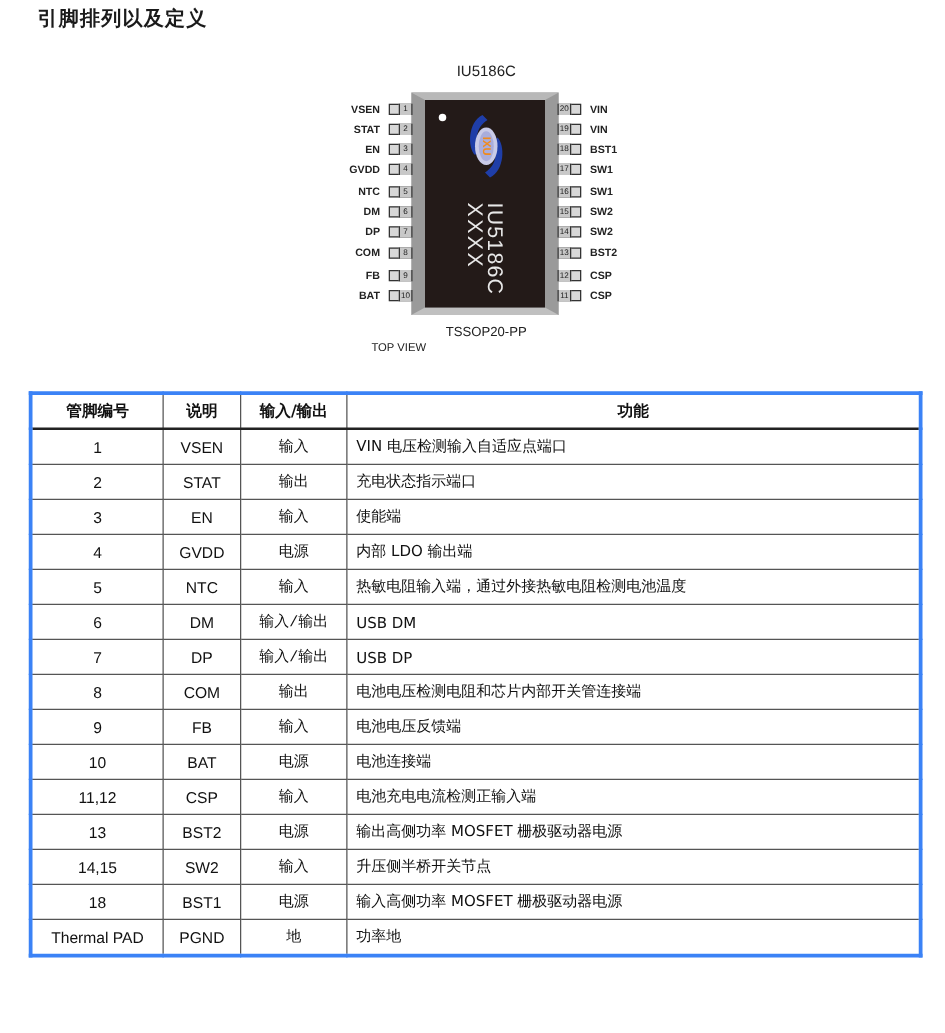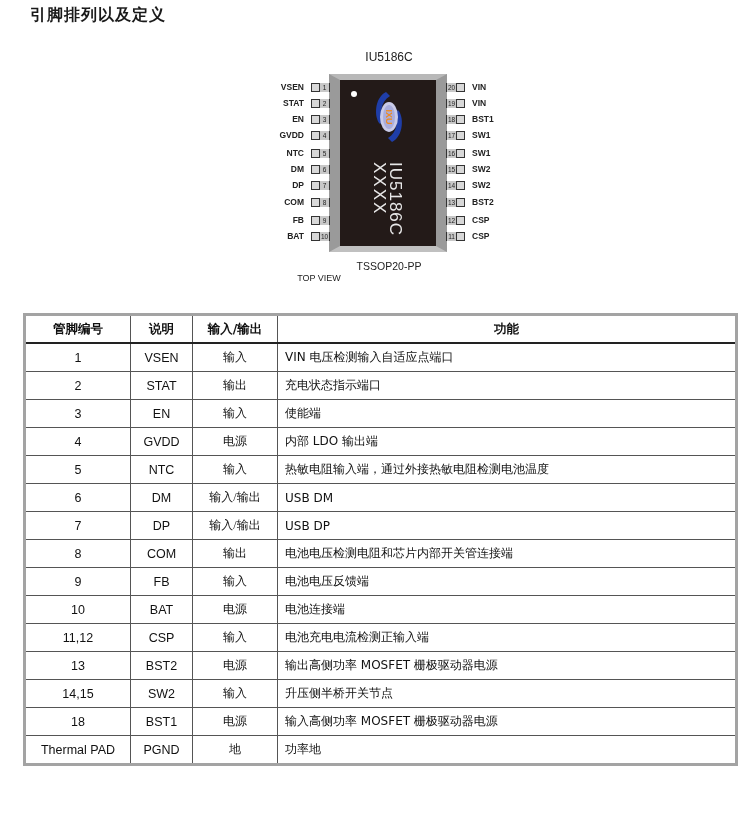--- a/index.html
+++ b/index.html
@@ -28,26 +28,26 @@
     .pin-label { position: absolute; font-family: "Liberation Sans", sans-serif; font-size: 8.5px; color: #222; line-height: 10px; font-weight: bold; }
     .pin-label.left { right: 452px; text-align: right; }
     .pin-label.right { left: 472px; }
 
     .pkg-name { position: absolute; left: 0; width: 756px; text-align: center; top: 261px; font-size: 10.5px; font-family: "Liberation Sans", sans-serif; color: #222; line-height: 11px; }
     .pkg-name span { position: relative; left: 11px; }
     .pkg-view { position: absolute; left: 0; width: 616px; text-align: center; top: 273px; font-size: 9px; font-family: "Liberation Sans", sans-serif; color: #222; line-height: 10px; }
     .pkg-view span { position: relative; left: 11px; }
 
     
-    table.pins { position: absolute; left: 23px; top: 313px; width: 715px; border-collapse: collapse; border: 3px solid #a3a3a3; font-family: "Liberation Sans", sans-serif; font-size: 12.5px; }
+    table.pins { position: absolute; left: 23px; top: 313px; width: 715px; border-collapse: collapse; border: 3px solid #3b82f6; font-family: "Liberation Sans", sans-serif; font-size: 12.5px; }
     table.pins th, table.pins td { border: 1px solid #555; height: 27px; padding: 0; }
     table.pins th { font-weight: bold; font-size: 12.5px; height: 26px; text-align: center; font-family: "DejaVu Sans", sans-serif; }
     table.pins thead tr { border-bottom: 2px solid #222; }
     table.pins td.c { text-align: center; }
-    table.pins td.cn { font-family: Liberation Serif, serif; font-size: 12px; }
+    table.pins td.cn { font-family: Liberation Mono, monospace; font-size: 12px; }
     table.pins td.f { text-align: left; padding-left: 7px; font-family: "DejaVu Sans", sans-serif; font-size: 12px; }
     col.c1 { width: 106px; } col.c2 { width: 62px; } col.c3 { width: 85px; }
   </style>
 </head>
 <body>
 
 <div class="section-title">引脚排列以及定义</div>
 
 <div>
   <div class="chip-name"><span>IU5186C</span></div>

